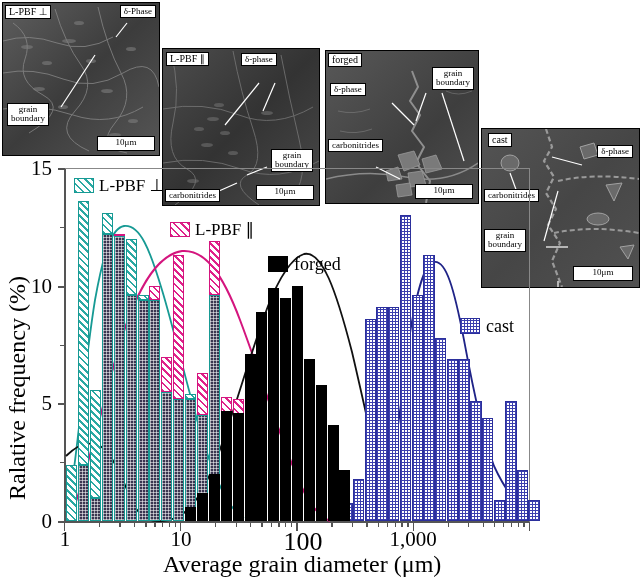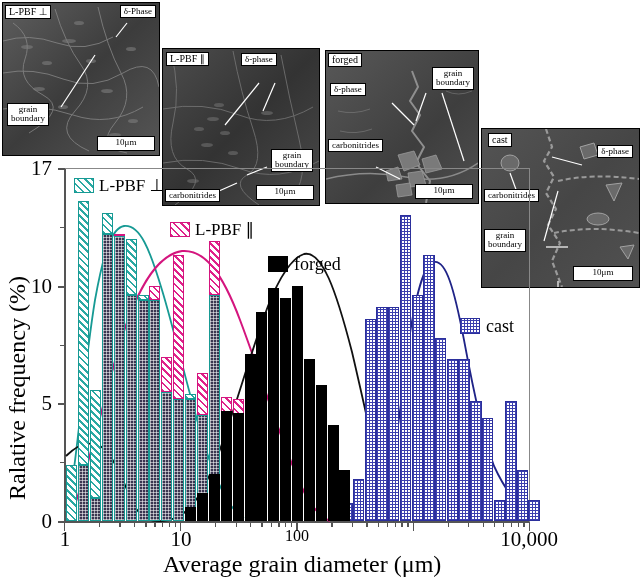--- a/index.html
+++ b/index.html
@@ -330,21 +330,21 @@
   <div class="tick" style="left:58px;top:403px;width:7px;height:1.5px;background:#555;"></div>
   <div class="tick" style="left:58px;top:286px;width:7px;height:1.5px;background:#555;"></div>
   <div class="tick" style="left:58px;top:168px;width:7px;height:1.5px;background:#555;"></div>
   <div class="tick" style="left:60px;top:462px;width:5px;height:1.2px;background:#555;"></div>
   <div class="tick" style="left:60px;top:345px;width:5px;height:1.2px;background:#555;"></div>
   <div class="tick" style="left:60px;top:227px;width:5px;height:1.2px;background:#555;"></div>
 
   <div class="ylbl" style="left:14px;top:509px;width:38px;font-size:21px;">0</div>
   <div class="ylbl" style="left:14px;top:391px;width:38px;font-size:21px;">5</div>
   <div class="ylbl" style="left:14px;top:274px;width:38px;font-size:21px;">10</div>
-  <div class="ylbl" style="left:14px;top:156px;width:38px;font-size:21px;">17</div>
+  <div class="ylbl" style="left:14px;top:156px;width:38px;font-size:21px;">15</div>
 
   <div id="xticks" style="position:absolute;left:0;top:0;width:640px;height:583px;">
       <div class="tick" style="left: 64px; top: 521.5px; width: 1.3px; height: 9px; background: rgb(85, 85, 85);"></div>
       <div class="tick" style="left: 98.9797px; top: 521.5px; width: 1.3px; height: 5px; background: rgb(85, 85, 85);"></div>
       <div class="tick" style="left: 119.441px; top: 521.5px; width: 1.3px; height: 5px; background: rgb(85, 85, 85);"></div>
       <div class="tick" style="left: 133.959px; top: 521.5px; width: 1.3px; height: 5px; background: rgb(85, 85, 85);"></div>
       <div class="tick" style="left: 145.22px; top: 521.5px; width: 1.3px; height: 5px; background: rgb(85, 85, 85);"></div>
       <div class="tick" style="left: 154.421px; top: 521.5px; width: 1.3px; height: 5px; background: rgb(85, 85, 85);"></div>
       <div class="tick" style="left: 162.2px; top: 521.5px; width: 1.3px; height: 5px; background: rgb(85, 85, 85);"></div>
       <div class="tick" style="left: 168.939px; top: 521.5px; width: 1.3px; height: 5px; background: rgb(85, 85, 85);"></div>
@@ -378,22 +378,22 @@
       <div class="tick" style="left: 503.021px; top: 521.5px; width: 1.3px; height: 5px; background: rgb(85, 85, 85);"></div>
       <div class="tick" style="left: 510.8px; top: 521.5px; width: 1.3px; height: 5px; background: rgb(85, 85, 85);"></div>
       <div class="tick" style="left: 517.539px; top: 521.5px; width: 1.3px; height: 5px; background: rgb(85, 85, 85);"></div>
       <div class="tick" style="left: 523.483px; top: 521.5px; width: 1.3px; height: 5px; background: rgb(85, 85, 85);"></div>
       <div class="tick" style="left: 528.8px; top: 521.5px; width: 1.3px; height: 5px; background: rgb(85, 85, 85);"></div>
       <div class="tick" style="left: 528.8px; top: 521.5px; width: 1.3px; height: 9px; background: rgb(85, 85, 85);"></div>
     </div>
 
   <div class="ticklbl" style="left:40px;top:527px;width:50px;font-size:21px;">1</div>
   <div class="ticklbl" style="left:154px;top:527px;width:54px;font-size:21px;">10</div>
-  <div class="ticklbl" style="left:268px;top:527px;width:58px;font-size:16px;">100</div>
-  <div class="ticklbl" style="left:488px;top:527px;width:82px;font-size:21px;">10,000</div>
+  <div class="ticklbl" style="left:274px;top:527px;width:58px;font-size:26px;">100</div>
+  <div class="ticklbl" style="left:378px;top:527px;width:70px;font-size:21px;">1,000</div>
 
   <div class="axtitle" style="left:163px;top:551px;font-size:24px;">Average grain diameter (μm)</div>
   <div class="ytitle" style="left:4px;top:500px;font-size:24px;">Ralative frequency (%)</div>
 
   <div class="legend-swatch f-lpbf-perp" style="left:74px;top:178px;"></div>
   <div class="legend-text" style="left:99px;top:175px;font-size:17px;">L-PBF ⊥</div>
 
   <div class="legend-swatch f-lpbf-par" style="left:170px;top:222px;"></div>
   <div class="legend-text" style="left:195px;top:219px;font-size:17px;">L-PBF ∥</div>
 

